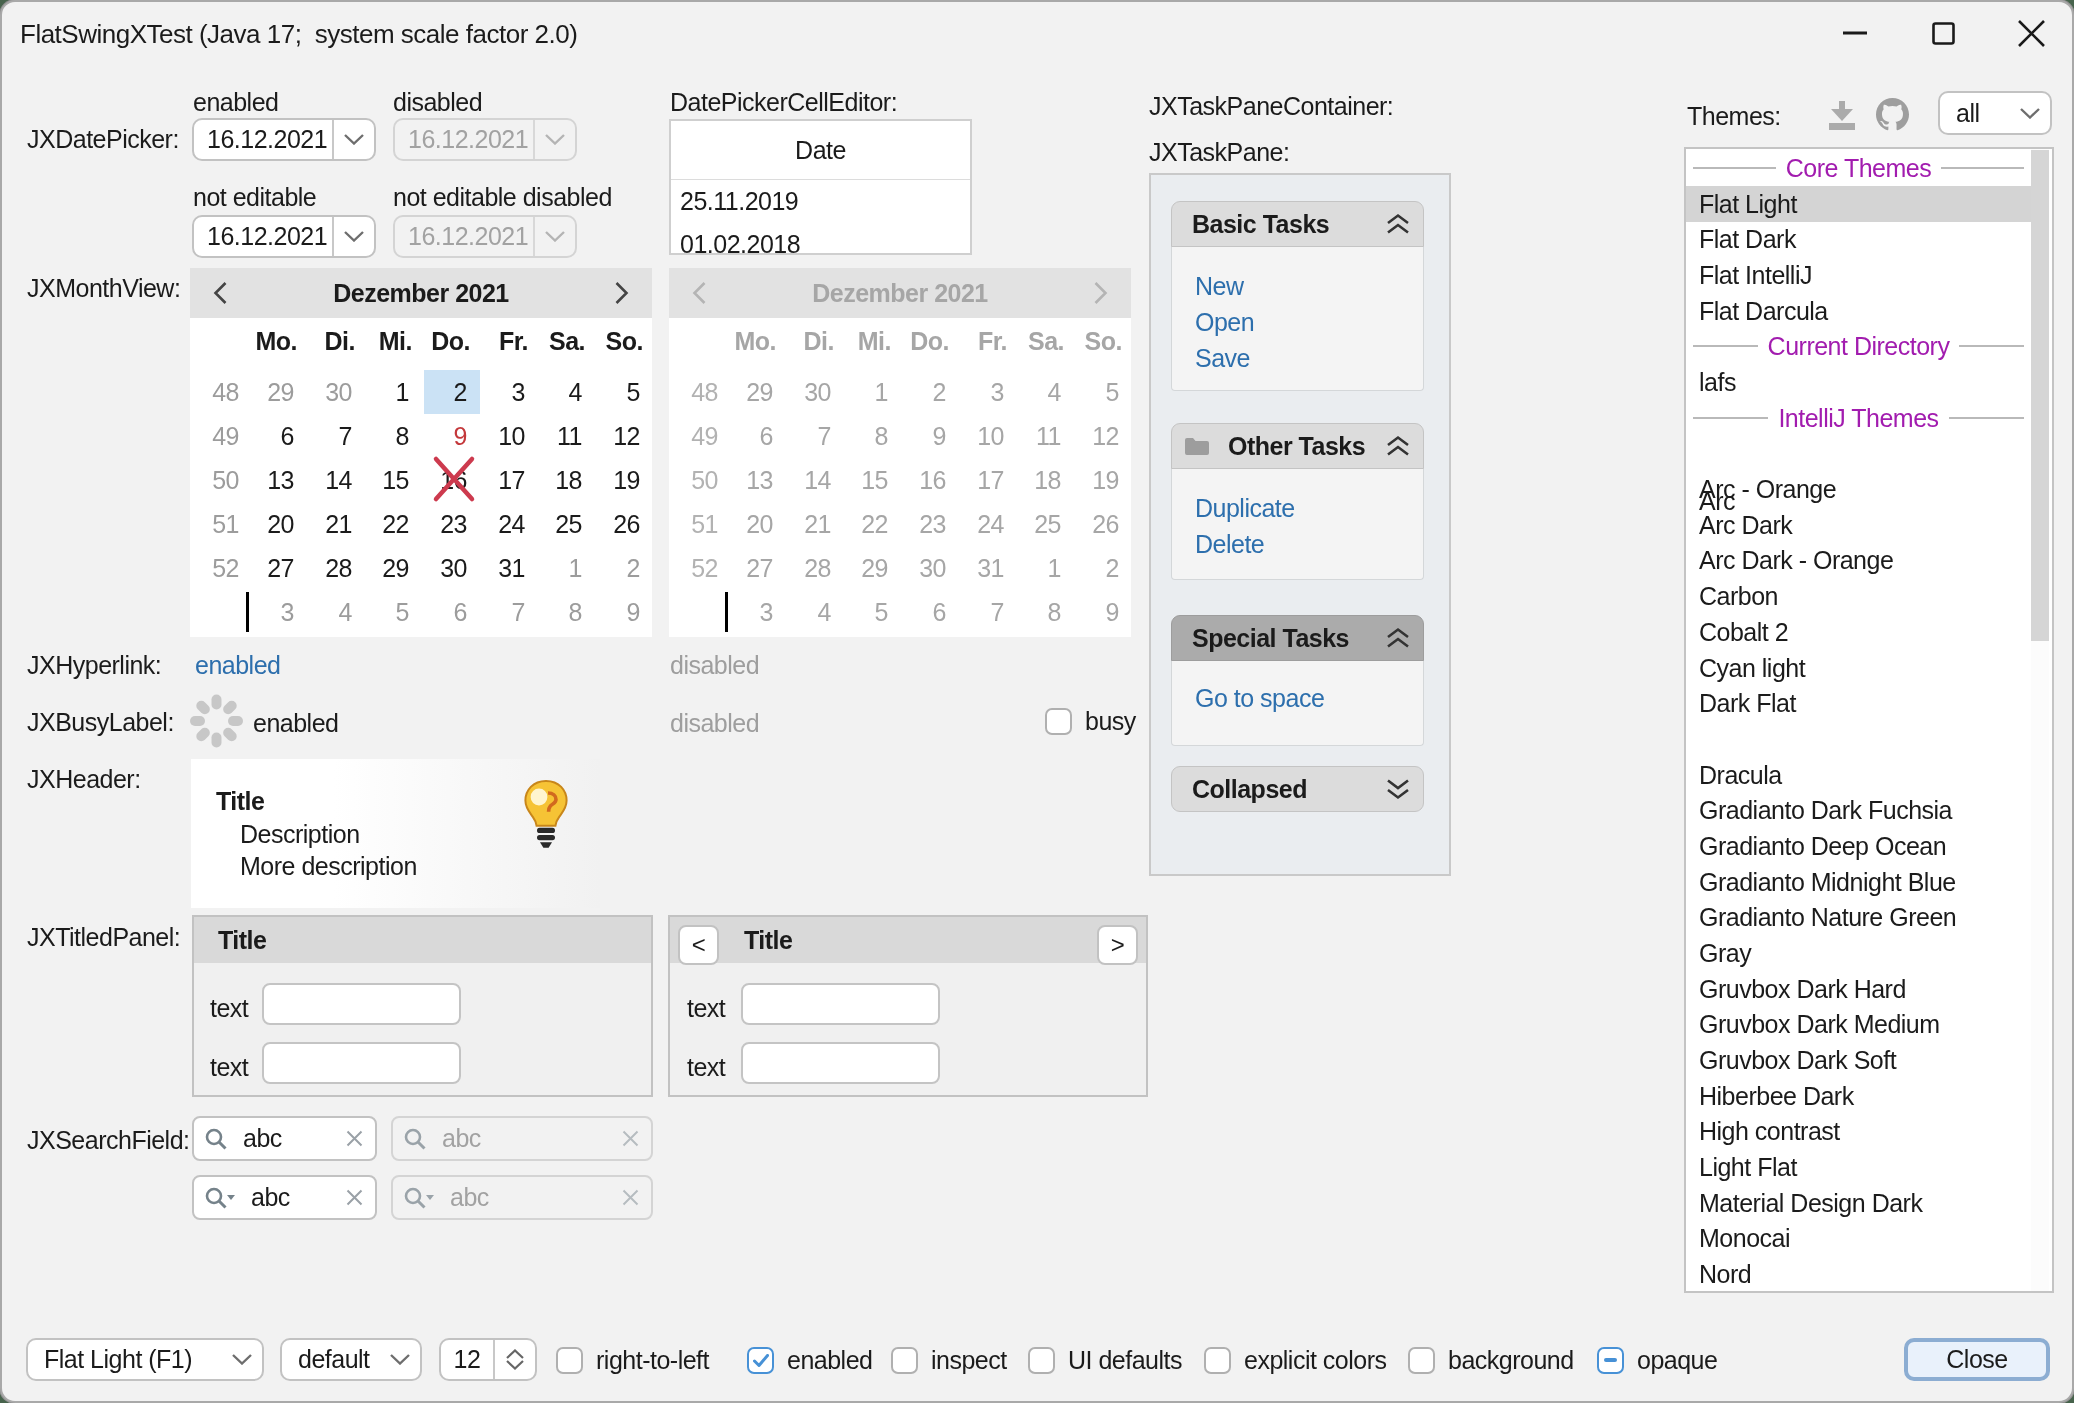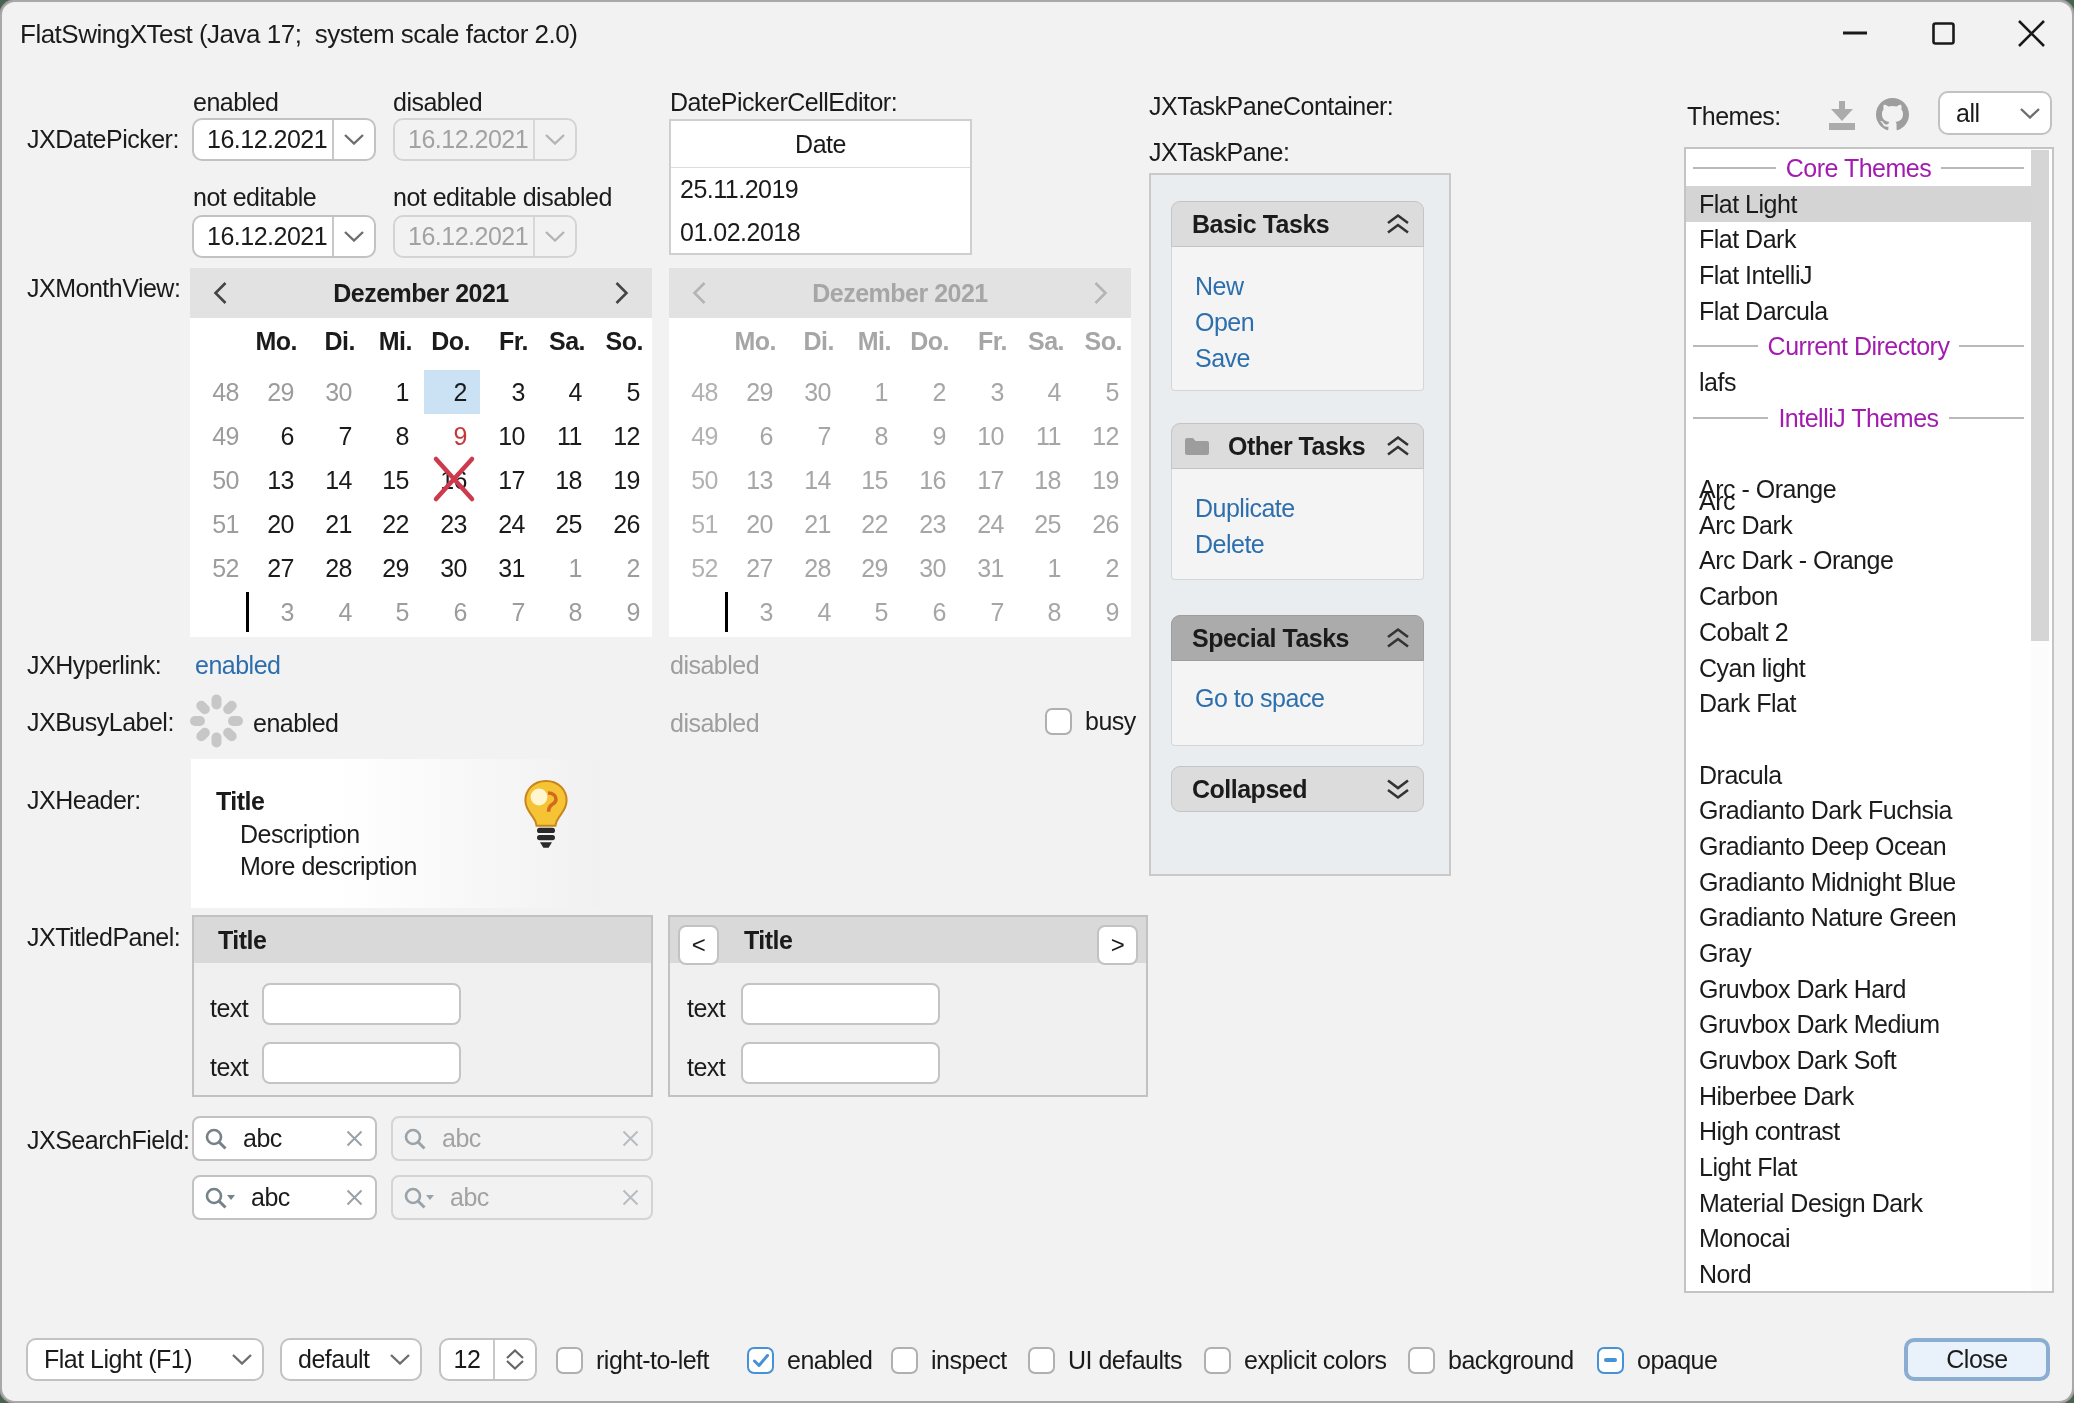--- a/index.html
+++ b/index.html
@@ -38,21 +38,21 @@
   svg { display:block; }
 
   .checkbox { width:27px; height:27px; border:2.5px solid #b0b0b0; border-radius:7px; background:#fff; flex:none; }
   .cbwrap { position:absolute; display:flex; align-items:center; gap:13px; height:28px; }
   .cbwrap .cblabel { white-space:nowrap; }
   .checkbox.checked { border-color:#4791d6; display:flex; align-items:center; justify-content:center; }
   .checkbox.indeterminate { border-color:#4791d6; display:flex; align-items:center; justify-content:center; }
 
   
   #cell-editor-table { position:absolute; left:667px; top:117px; width:303px; height:136px; background:#fff; border:2px solid #cfcfcf; }
-  #cell-editor-table .th { height:47px; display:flex; align-items:center; justify-content:center; border-bottom:1px solid #dcdcdc; }
+  #cell-editor-table .th { height:59px; display:flex; align-items:center; justify-content:center; border-bottom:1px solid #dcdcdc; }
   #cell-editor-table .tr { height:43px; display:flex; align-items:center; padding-left:9px; }
 
   
   .monthview { position:absolute; width:462px; height:369px; background:#fff; }
   .monthview .mhead { position:absolute; left:0; top:0; width:100%; height:50px; background:#e2e2e2; }
   .monthview .mtitle { position:absolute; left:0; top:0; width:100%; height:50px; display:flex; align-items:center; justify-content:center; font-weight:bold; }
   .monthview .nav { position:absolute; top:10px; width:30px; height:30px; display:flex; align-items:center; justify-content:center; }
   .monthview .nav.prev { left:15px; } .monthview .nav.next { right:15px; }
   .mv-cell { position:absolute; width:56px; height:44px; line-height:44px; text-align:right; padding-right:13px; }
   .mv-wd { position:absolute; width:56px; height:38px; line-height:38px; text-align:right; padding-right:10px; font-weight:bold; }
@@ -135,21 +135,21 @@
       <svg width="27" height="27">
           <path d="M1 1 L26 26 M26 1 L1 26" stroke="#1a1a1a" stroke-width="2.6"></path>
         </svg>
     </div>
   </div>
 
   <div class="abs lbl" style="left:25px;top:123px">JXDatePicker:</div>
   <div class="abs lbl" style="left:25px;top:272px">JXMonthView:</div>
   <div class="abs lbl" style="left:25px;top:649px">JXHyperlink:</div>
   <div class="abs lbl" style="left:25px;top:706px">JXBusyLabel:</div>
-  <div class="abs lbl" style="left:25px;top:784px">JXHeader:</div>
+  <div class="abs lbl" style="left:25px;top:763px">JXHeader:</div>
   <div class="abs lbl" style="left:25px;top:921px">JXTitledPanel:</div>
   <div class="abs lbl" style="left:25px;top:1124px">JXSearchField:</div>
 
   <div class="abs lbl" style="left:191px;top:86px">enabled</div>
   <div class="abs lbl" style="left:391px;top:86px">disabled</div>
   <div class="abs lbl" style="left:191px;top:181px">not editable</div>
   <div class="abs lbl" style="left:391px;top:181px">not editable disabled</div>
 
   <div class="picker" style="left:190px;top:116px;width:184px">
     <div class="val">16.12.2021</div>

